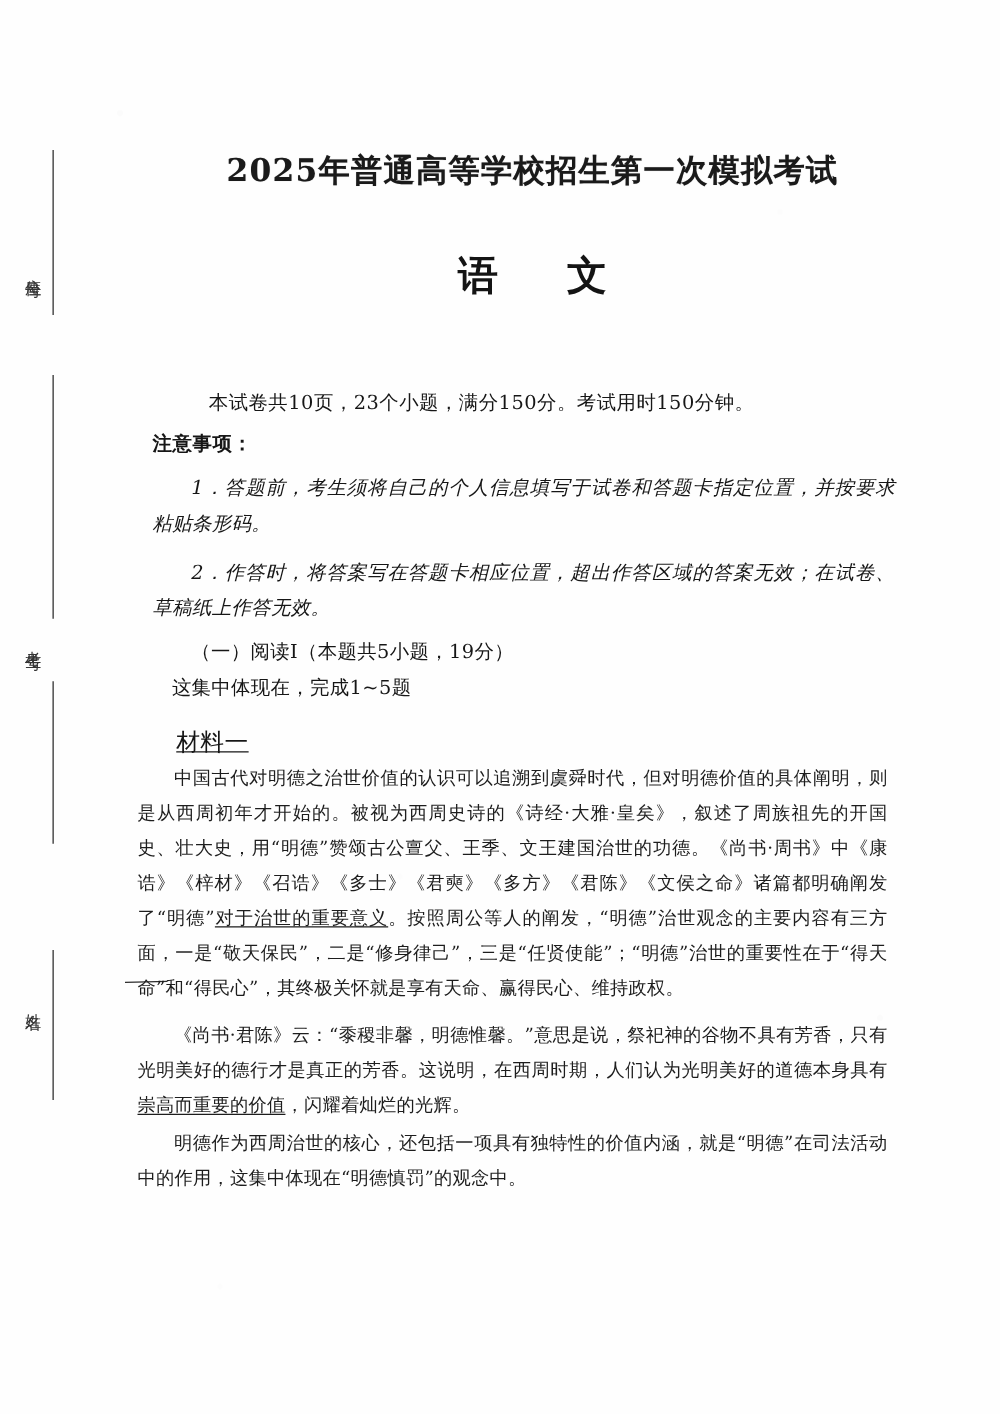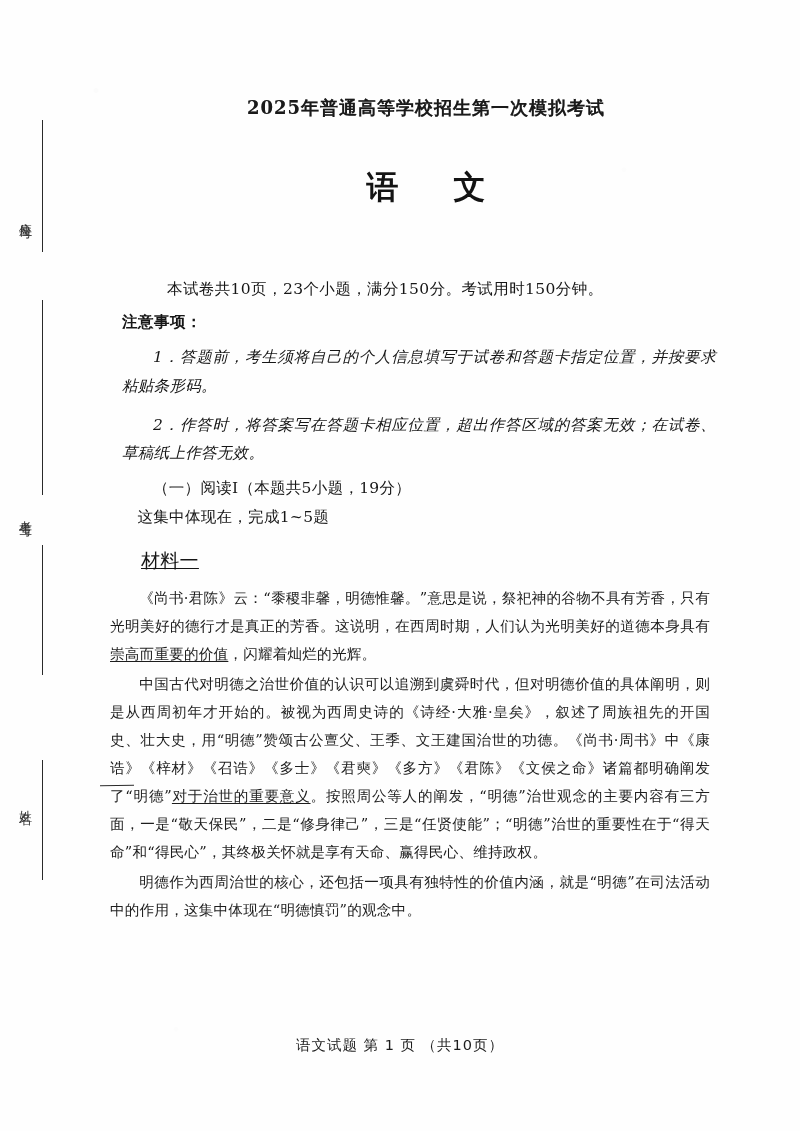--- a/index.html
+++ b/index.html
@@ -74,24 +74,24 @@
 
   
   .content {
     position: absolute;
     left: 136px;
     top: 0;
     width: 580px;
   }
 
   .doc-title {
-    margin-top: 96px;
+    margin-top: 120px;
     text-align: center;
     font-family: "DejaVu Serif", "Liberation Serif", serif;
-    font-size: 18px;
+    font-size: 25px;
     font-weight: 700;
     letter-spacing: 1px;
     color: #1a1a1a;
     white-space: nowrap;
     text-shadow: 0 0 .6px rgba(0,0,0,.4);
   }
 
   .subject {
     margin-top: 46px;
     text-align: center;
@@ -233,29 +233,28 @@
 
 
     <div class="sub-head">（一）阅读I（本题共5小题，19分）</div>
 
     <div class="instr-line">这集中体现在，完成1~5题</div>
 
     <div class="material-label">材料一</div>
 
     <div class="body-wrap">
 
+      <div class="para">
+        <span>中国古代对明德之治世价值的认识可以追溯到虞舜时代，但对明德价值的具体阐明，则是从西周初年才开始的。被视为西周史诗的《诗经·大雅·皇矣》，叙述了周族祖先的开国史、壮大史，用“明德”赞颂古公亶父、王季、文王建国治世的功德。《尚书·周书》中《康诰》《梓材》《召诰》《多士》《君奭》《多方》《君陈》《文侯之命》诸篇都明确阐发了“明德”</span><span class="u">对于治世的重要意义</span><span>。按照周公等人的阐发，“明德”治世观念的主要内容有三方面，一是“敬天保民”，二是“修身律己”，三是“任贤使能”；“明德”治世的重要性在于“得天命”和“得民心”，其终极关怀就是享有天命、赢得民心、维持政权。</span>
+      </div>
+
       <div class="para first">
         <span>《尚书·君陈》云：“黍稷非馨，明德惟馨。”意思是说，祭祀神的谷物不具有芳香，只有光明美好的德行才是真正的芳香。这说明，在西周时期，人们认为光明美好的道德本身具有</span><span class="u">崇高而重要的价值</span><span>，闪耀着灿烂的光辉。</span>
       </div>
 
-      <div class="para">
-        <span>中国古代对明德之治世价值的认识可以追溯到虞舜时代，但对明德价值的具体阐明，则是从西周初年才开始的。被视为西周史诗的《诗经·大雅·皇矣》，叙述了周族祖先的开国史、壮大史，用“明德”赞颂古公亶父、王季、文王建国治世的功德。《尚书·周书》中《康诰》《梓材》《召诰》《多士》《君奭》《多方》《君陈》《文侯之命》诸篇都明确阐发了“明德”</span><span class="u">对于治世的重要意义</span><span>。按照周公等人的阐发，“明德”治世观念的主要内容有三方面，一是“敬天保民”，二是“修身律己”，三是“任贤使能”；“明德”治世的重要性在于“得天命”和“得民心”，其终极关怀就是享有天命、赢得民心、维持政权。</span>
-      </div>
-
       <div class="para">明德作为西周治世的核心，还包括一项具有独特性的价值内涵，就是“明德”在司法活动中的作用，这集中体现在“明德慎罚”的观念中。</div>
 
     </div>
 
   </div>
 
-  <div class="footer">语文试题 第 1 页 （共10页）</div>
 
 </div>
 
 </body></html>

